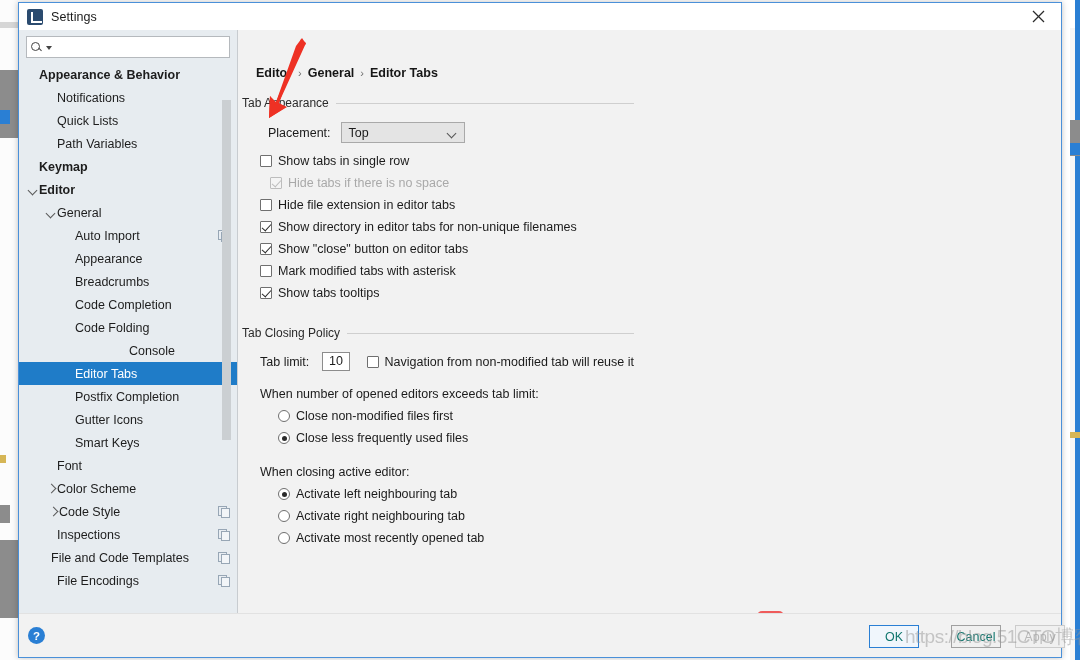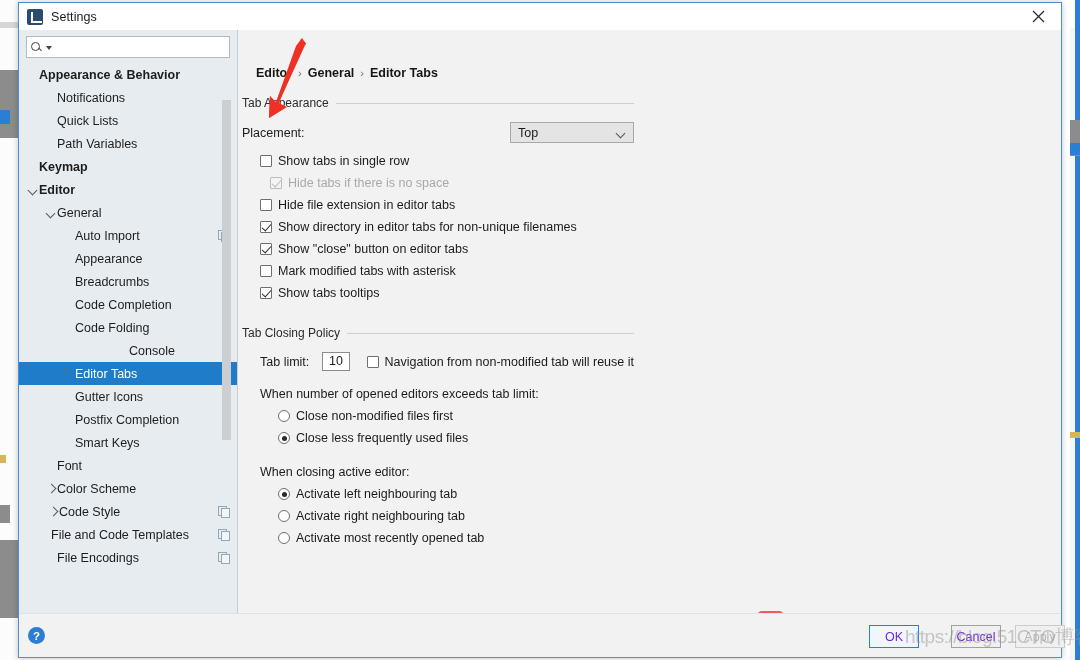--- a/index.html
+++ b/index.html
@@ -367,21 +367,21 @@
     font-size: 11.5px;
     font-weight: bold;
     display: flex; align-items: center; justify-content: center;
   }
   .dlg-button {
     position: absolute;
     height: 23px; width: 50px;
     background: #f0f0f0;
     border: 1px solid #a0a0a0;
     font-size: 12.5px;
-    color: #6d28d9;
+    color: #0f766e;
     display: flex; align-items: center; justify-content: center;
     cursor: default;
   }
   #ok-button {
     left: 850px; top: 11px;
     border: 1px solid #2a7fd4;
     background: #f0f6fc;
   }
   #cancel-button { left: 932px; top: 11px; }
   #apply-button {
@@ -507,41 +507,46 @@
             <div class="tree-item" style="padding-left: 44px; text-align: center;">
               <span class="tree-arrow"></span>
               <span class="tree-label">Console</span>
             </div>
             <div class="tree-item selected" style="padding-left: 44px;">
               <span class="tree-arrow"></span>
               <span class="tree-label">Editor Tabs</span>
             </div>
             <div class="tree-item" style="padding-left: 44px;">
               <span class="tree-arrow"></span>
+              <span class="tree-label">Postfix Completion</span>
+            </div>
+            <div class="tree-item" style="padding-left: 44px;">
+              <span class="tree-arrow"></span>
               <span class="tree-label">Gutter Icons</span>
-            </div>
-            <div class="tree-item" style="padding-left: 44px;">
-              <span class="tree-arrow"></span>
-              <span class="tree-label">Postfix Completion</span>
             </div>
             <div class="tree-item" style="padding-left: 44px;">
               <span class="tree-arrow"></span>
               <span class="tree-label">Smart Keys</span>
             </div>
             <div class="tree-item" style="padding-left: 26px;">
               <span class="tree-arrow"></span>
               <span class="tree-label">Font</span>
             </div>
             <div class="tree-item" style="padding-left: 26px;">
               <span class="tree-arrow right"></span>
               <span class="tree-label">Color Scheme</span>
             </div>
             <div class="tree-item" style="padding-left: 28px;">
               <span class="tree-arrow right"></span>
               <span class="tree-label">Code Style</span>
+              <span class="copy-badge"></span>
+            </div>
+            <div class="tree-item" style="padding-left: 26px;">
+              <span class="tree-arrow"></span>
+              <span class="tree-label">Inspections</span>
               <span class="copy-badge"></span>
             </div>
             <div class="tree-item" style="padding-left: 20px;">
               <span class="tree-arrow"></span>
               <span class="tree-label">File and Code Templates</span>
               <span class="copy-badge"></span>
             </div>
             <div class="tree-item" style="padding-left: 26px;">
               <span class="tree-arrow"></span>
               <span class="tree-label">File Encodings</span>
@@ -567,21 +572,21 @@
         <span class="crumb-sep">›</span>
         <span>Editor Tabs</span>
       </div>
 
       <div class="group" style="top:66px;">
         <div class="group-header">
           <span>Tab Appearance</span>
           <span class="rule"></span>
         </div>
 
-        <div class="row" style="margin-top:12px; justify-content:space-between;">
+        <div class="row" style="margin-top:12px; margin-left:26px;">
           <span class="plainlabel" style="margin-right:10px;">Placement:</span>
           <div class="combo">
             <span>Top</span>
             <span class="chev"></span>
           </div>
         </div>
 
         <div id="appearance-checkboxes" style="margin-top:11px;">
             <div style="margin-top: 0px; margin-left: 18px;"><label class="cb">
                 <span class="box"></span>

